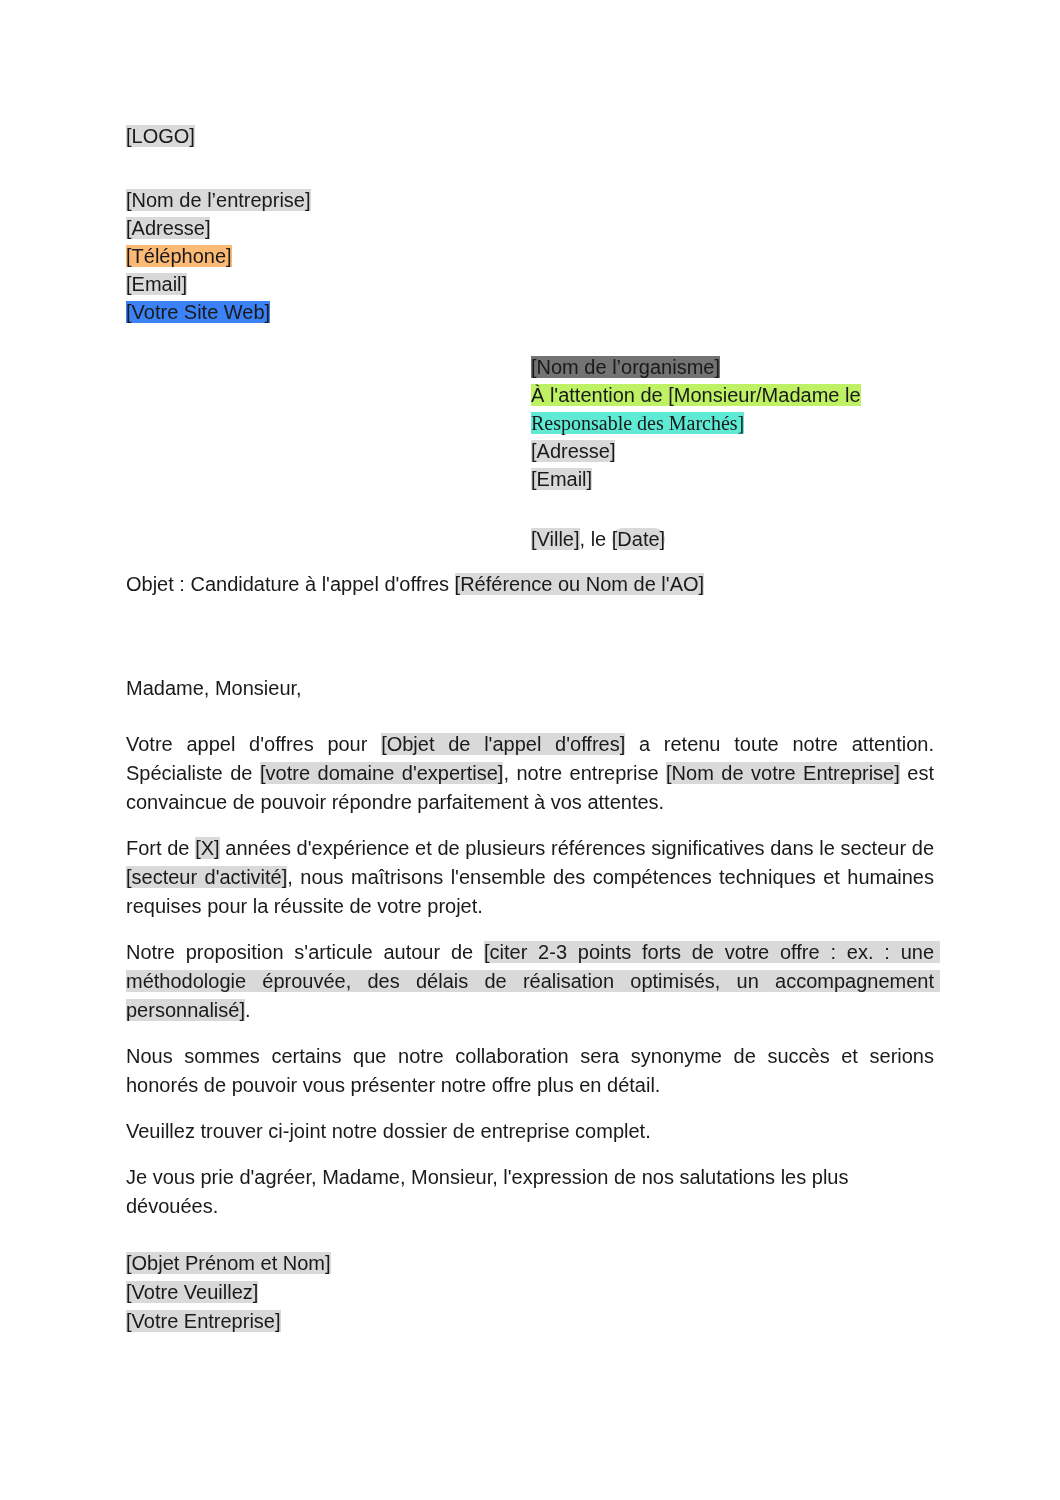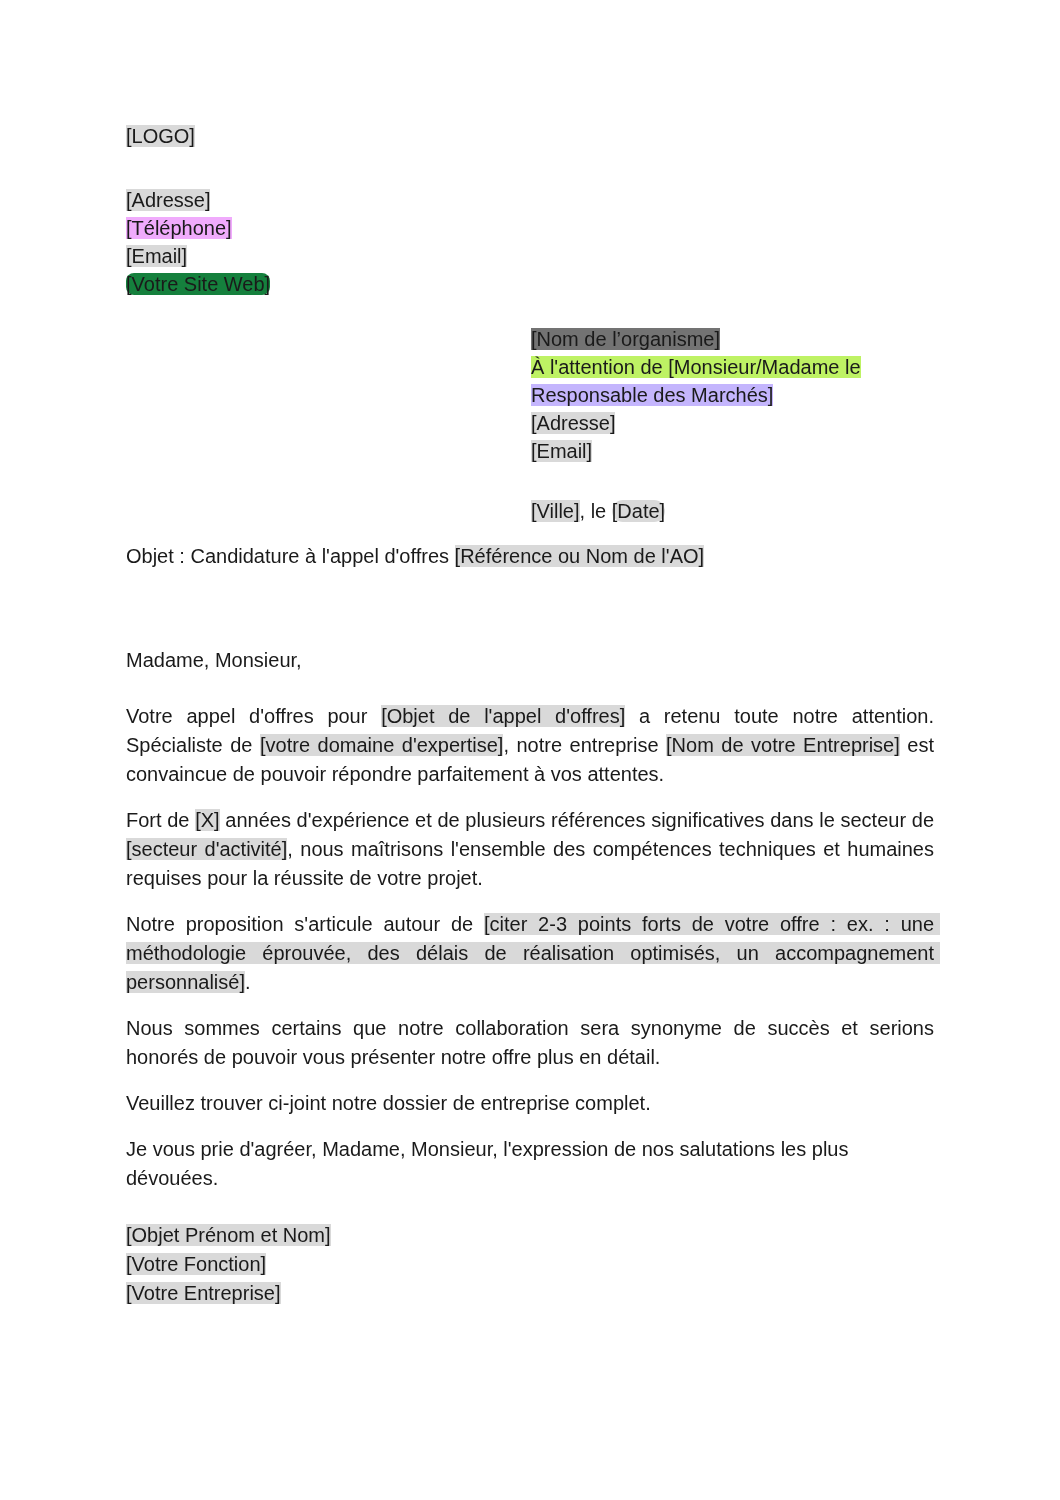--- a/index.html
+++ b/index.html
@@ -53,30 +53,31 @@
   .signature-block { margin-top: 28px; line-height: 29px; }
 </style>
 </head>
 <body>
 
 <div class="page" style="background: rgb(255, 255, 255); color: rgb(26, 26, 26);">
 
   <div class="line logo-line"><span class="hl" style="background: rgb(217, 217, 217);">[LOGO]</span></div>
 
   <div class="sender-block">
+    <div class="line"><span class="hl" style="background: rgb(217, 217, 217);">[Nom de l’entreprise]</span></div>
     <div class="line"><span class="hl" style="background: rgb(217, 217, 217);">[Adresse]</span></div>
-    <div class="line"><span class="hl" style="background: #f0abfc;">[Téléphone]</span></div>
+    <div class="line"><span class="hl" style="background: #fdba74;">[Téléphone]</span></div>
     <div class="line"><span class="hl" style="background: rgb(217, 217, 217);">[Email]</span></div>
-    <div class="line"><span class="hl" style="background: #15803d; border-radius: 8px;">[Votre Site Web]</span></div>
+    <div class="line"><span class="hl" style="background: #3b82f6;">[Votre Site Web]</span></div>
   </div>
 
   <div class="recipient-block">
     <div class="line"><span class="hl" style="background: #737373;">[Nom de l’organisme]</span></div>
     <div class="line"><span class="hl" style="background: #bef264; text-align: right;">À l'attention de [Monsieur/Madame le</span></div>
-    <div class="line"><span class="hl" style="background: #c4b5fd;">Responsable des Marchés]</span></div>
+    <div class="line"><span class="hl" style="background: #5eead4; font-family: Liberation Serif, serif;">Responsable des Marchés]</span></div>
     <div class="line"><span class="hl" style="background: rgb(217, 217, 217);">[Adresse]</span></div>
     <div class="line"><span class="hl" style="background: rgb(217, 217, 217);">[Email]</span></div>
   </div>
 
   <div class="line date-line"><span class="hl" style="background: rgb(217, 217, 217);">[Ville]</span><span>, le </span><span class="hl" style="background: rgb(217, 217, 217); border-radius: 11px;">[Date]</span></div>
 
   <div class="line subject-line"><span>Objet : Candidature à l'appel d'offres </span><span class="hl" style="background: rgb(217, 217, 217);">[Référence ou Nom de l'AO]</span></div>
 
   <div class="line salutation"><span>Madame, Monsieur,</span></div>
 
@@ -84,17 +85,17 @@
     <p class="just"><span>Votre appel d'offres pour </span><span class="hl" style="background: rgb(217, 217, 217);">[Objet de l'appel d'offres]</span><span> a retenu toute notre attention. Spécialiste de </span><span class="hl" style="background: rgb(217, 217, 217);">[votre domaine d'expertise]</span><span>, notre entreprise </span><span class="hl" style="background: rgb(217, 217, 217);">[Nom de votre Entreprise]</span><span> est convaincue de pouvoir répondre parfaitement à vos attentes.</span></p>
     <p class="just"><span>Fort de </span><span class="hl" style="background: rgb(217, 217, 217);">[X]</span><span> années d'expérience et de plusieurs références significatives dans le secteur de </span><span class="hl" style="background: rgb(217, 217, 217);">[secteur d'activité]</span><span>, nous maîtrisons l'ensemble des compétences techniques et humaines requises pour la réussite de votre projet.</span></p>
     <p class="just"><span>Notre proposition s'articule autour de </span><span class="hl" style="background: rgb(217, 217, 217);">[citer 2-3 points forts de votre offre : ex. : une méthodologie éprouvée, des délais de réalisation optimisés, un accompagnement personnalisé]</span><span>.</span></p>
     <p class="just"><span>Nous sommes certains que notre collaboration sera synonyme de succès et serions honorés de pouvoir vous présenter notre offre plus en détail.</span></p>
     <p><span>Veuillez trouver ci-joint notre dossier de entreprise complet.</span></p>
     <p><span>Je vous prie d'agréer, Madame, Monsieur, l'expression de nos salutations les plus dévouées.</span></p>
   </div>
 
   <div class="signature-block">
     <div class="line"><span class="hl" style="background: rgb(217, 217, 217);">[Objet Prénom et Nom]</span></div>
-    <div class="line"><span class="hl" style="background: rgb(217, 217, 217);">[Votre Fonction]</span></div>
+    <div class="line"><span class="hl" style="background: rgb(217, 217, 217);">[Votre Veuillez]</span></div>
     <div class="line"><span class="hl" style="background: rgb(217, 217, 217);">[Votre Entreprise]</span></div>
   </div>
 
 </div>
 
 </body></html>

